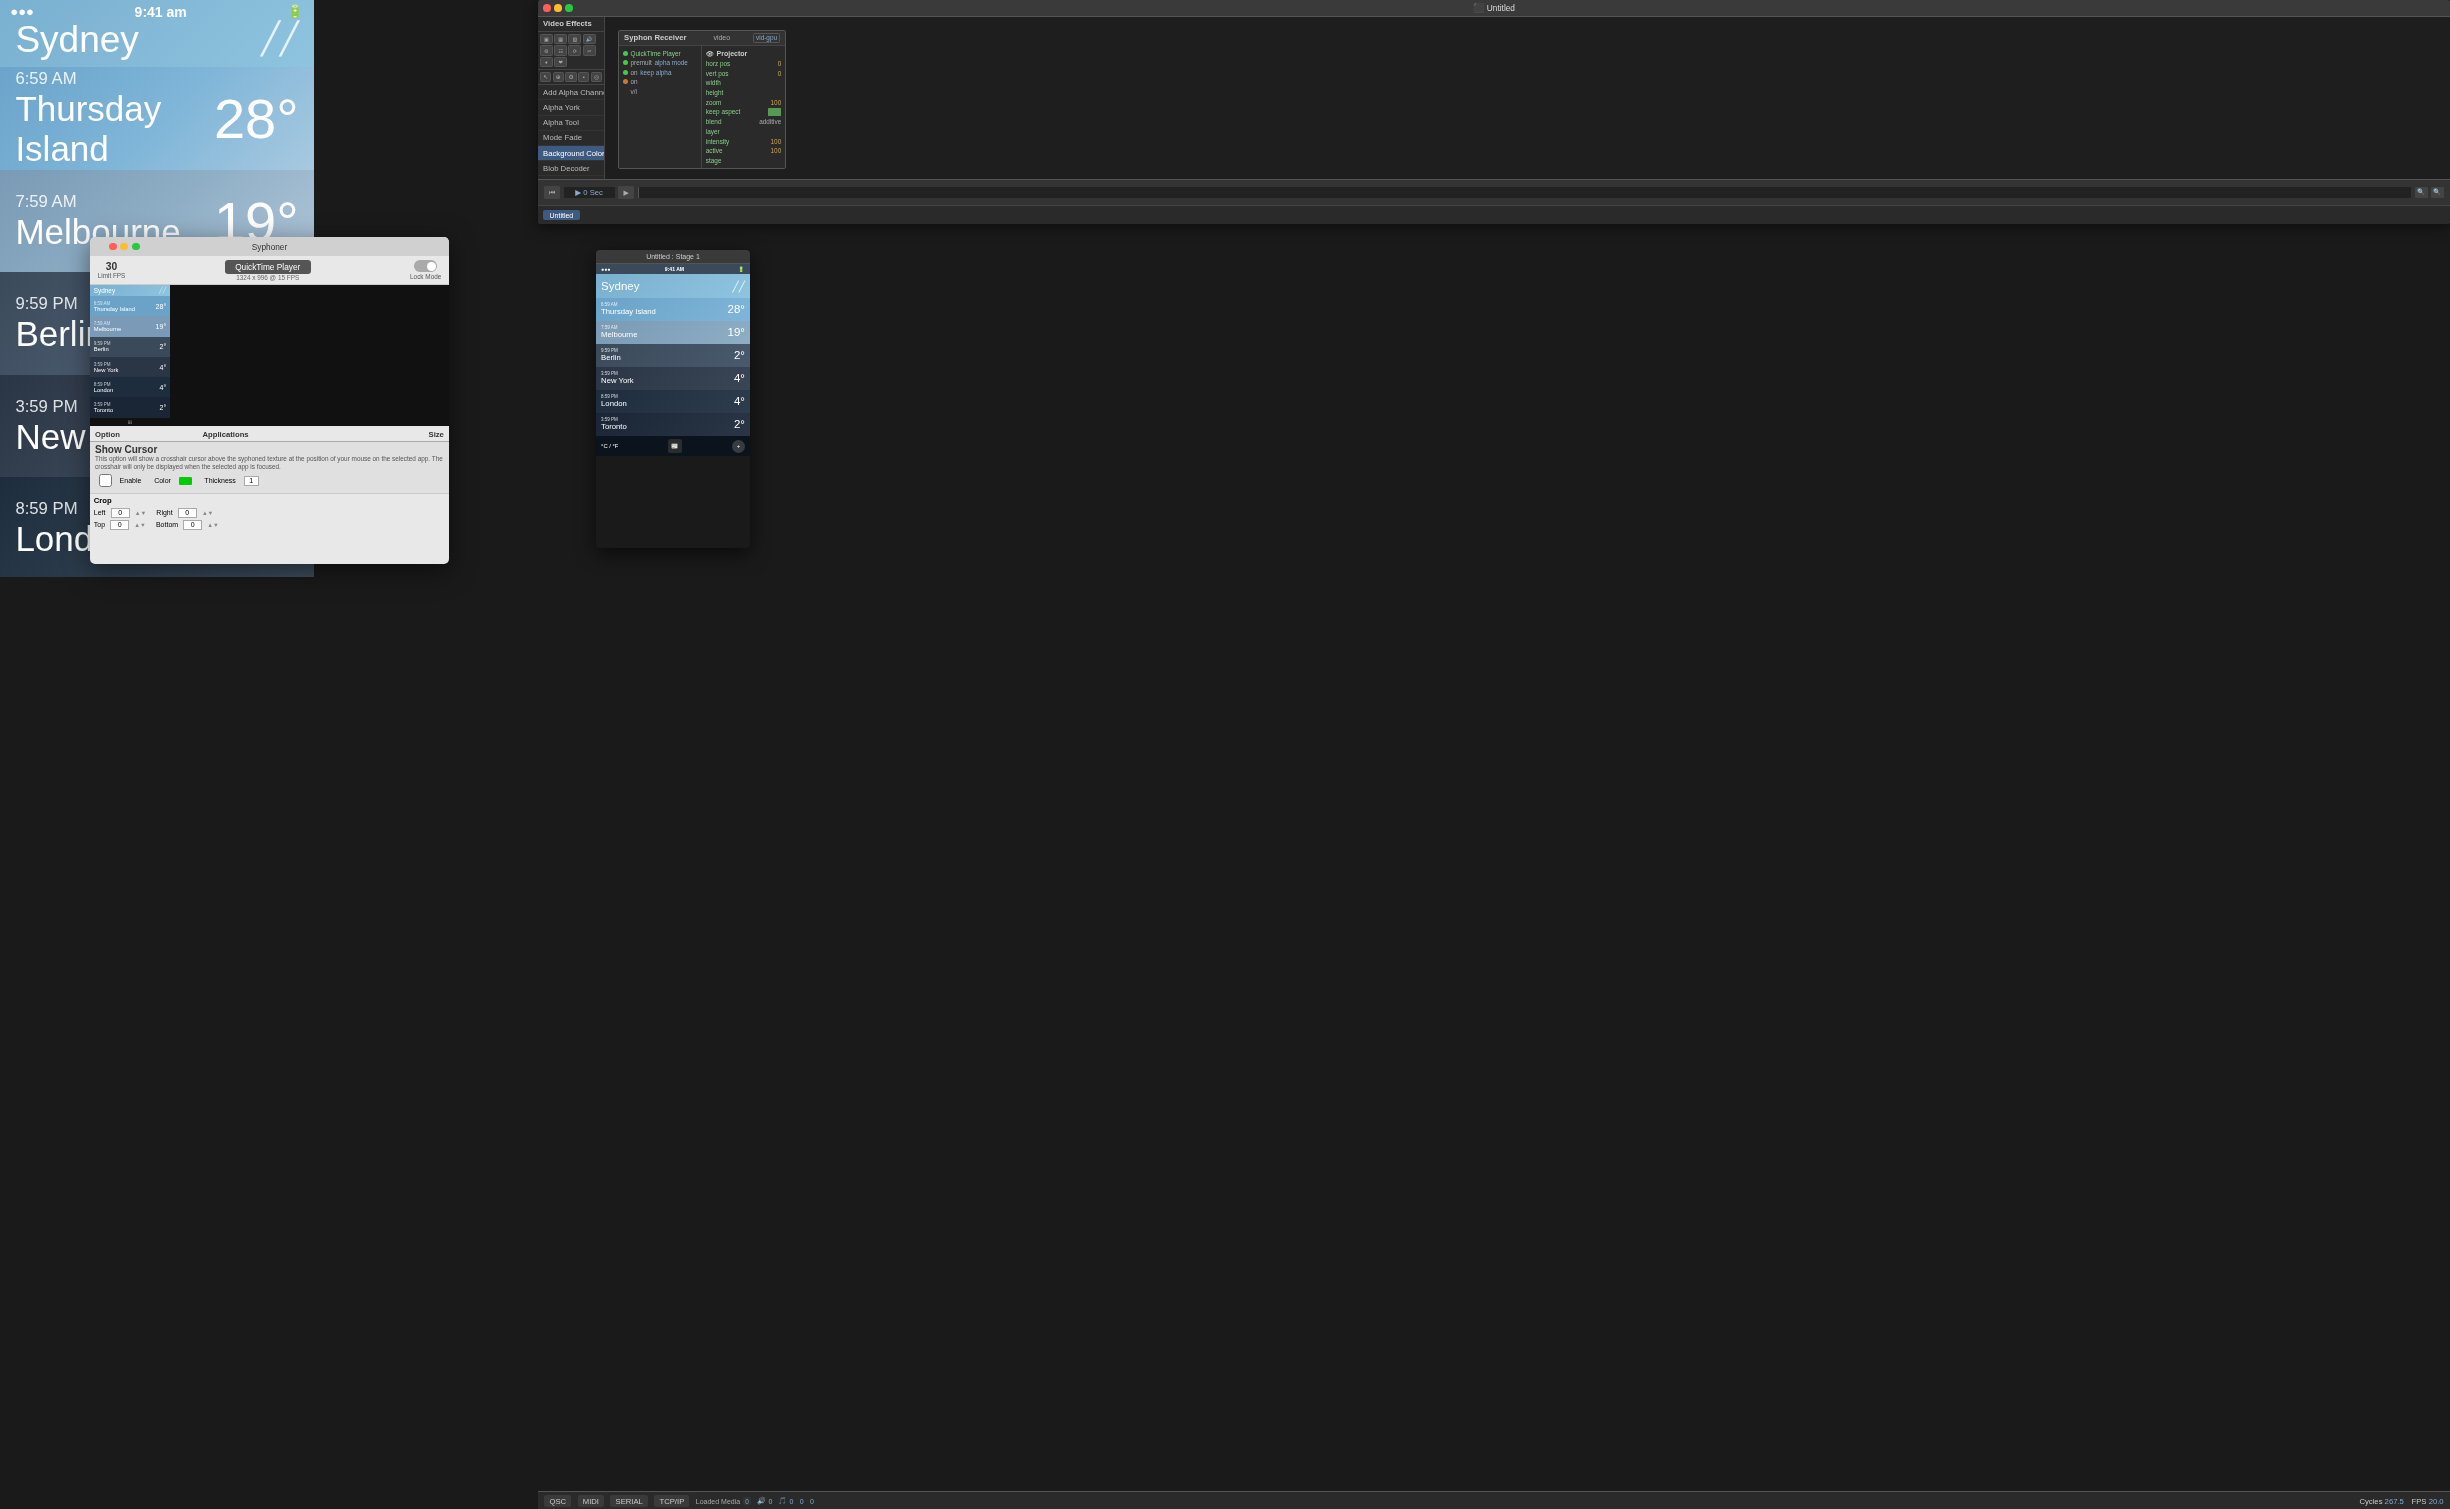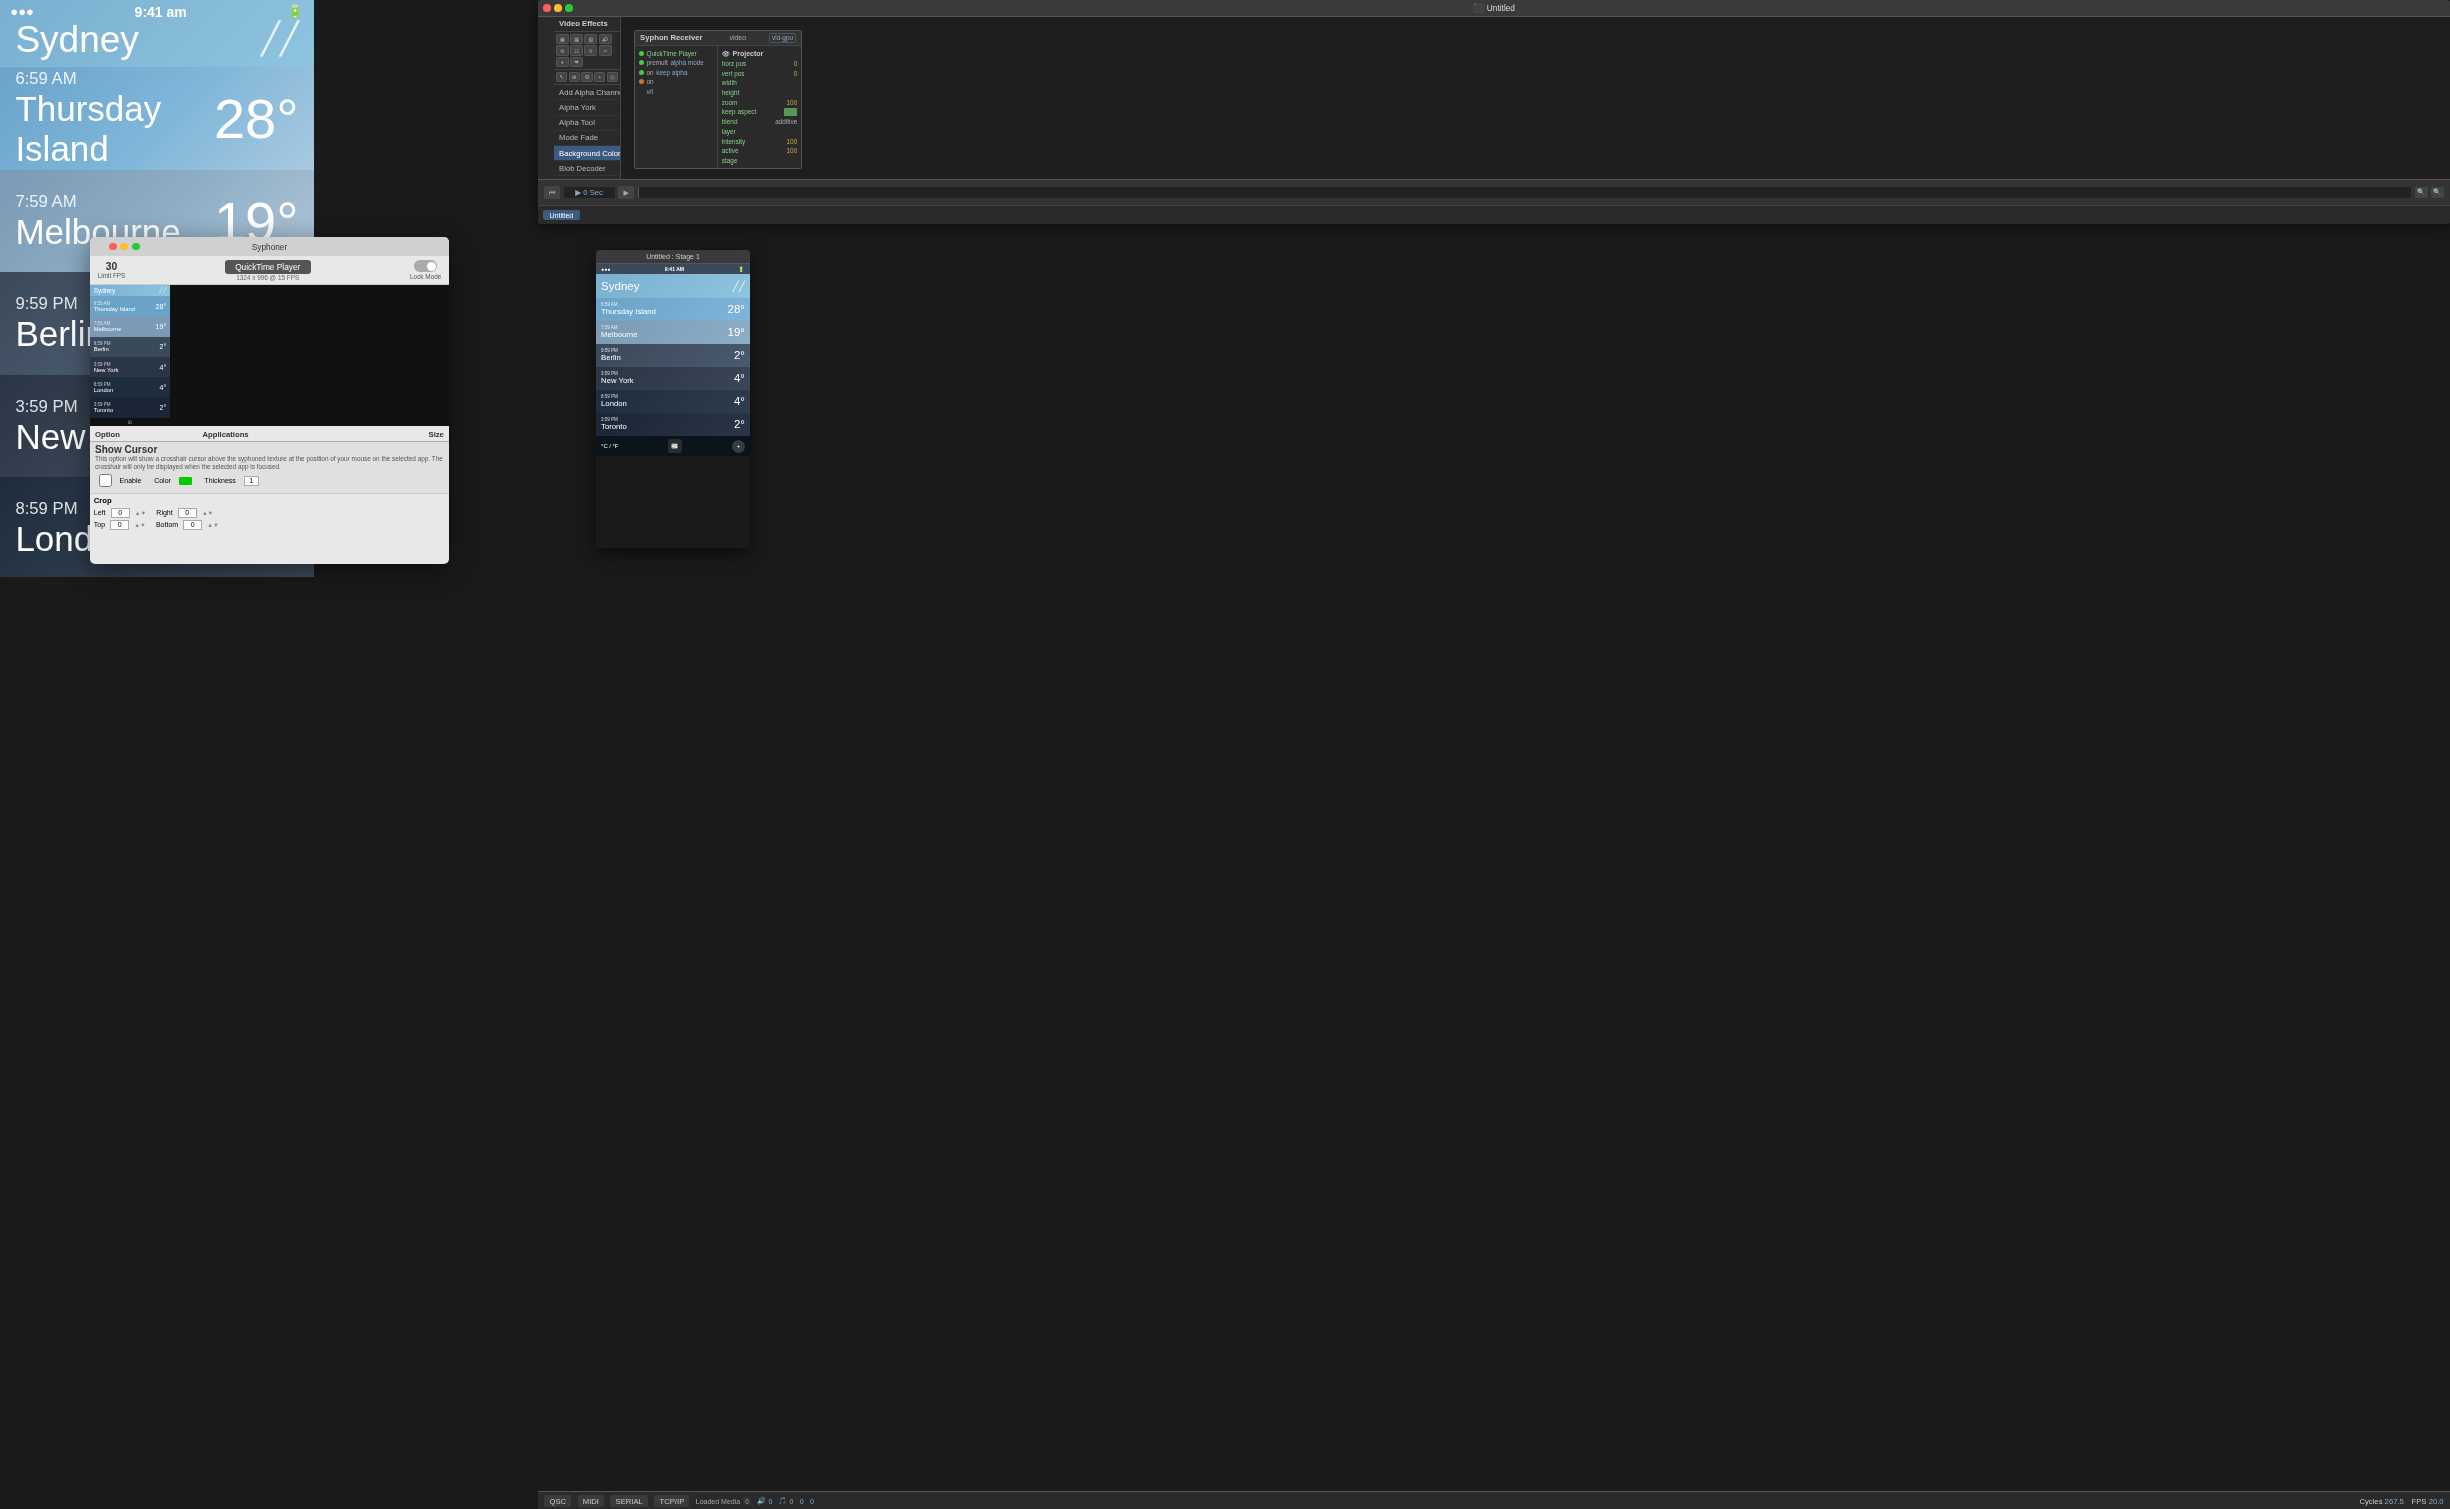--- a/index.html
+++ b/index.html
@@ -416,21 +416,21 @@
   <div style="height:16.7px;background:#3a3a3a;display:flex;align-items:center;padding:0 5.1px;border-bottom:0.6px solid #555;position:relative;">
     <span style="width:7.7px;height:7.7px;border-radius:50%;background:#ff5f56;display:inline-block;margin-right:3.2px;"></span>
     <span style="width:7.7px;height:7.7px;border-radius:50%;background:#ffbd2e;display:inline-block;margin-right:3.2px;"></span>
     <span style="width:7.7px;height:7.7px;border-radius:50%;background:#27c93f;display:inline-block;margin-right:6.4px;"></span>
     <span style="position:absolute;left:50%;transform:translateX(-50%);font-size:8.3px;color:#ddd;display:flex;align-items:center;gap:2.6px;">
       <span style="color:#88aacc;font-size:9px;">⬛</span>
       <span>Untitled</span>
     </span>
   </div>
 
-  <div style="display:flex;height:calc(100% - 16.7px - 26px);margin-left:16px;">
+  <div style="display:flex;height:calc(100% - 16.7px - 26px);">
 
     <div style="width:67px;background:#2a2a2a;border-right:0.6px solid #444;display:flex;flex-direction:column;overflow:hidden;">
       <div style="padding:2.6px 5.1px;font-size:7.7px;color:#ccc;font-weight:600;border-bottom:0.6px solid #444;">Video Effects</div>
 
       <div style="display:flex;flex-wrap:wrap;gap:1.3px;padding:1.9px;border-bottom:0.6px solid #444;">
         <div style="width:13px;height:10.3px;background:#444;border:0.6px solid #555;border-radius:1.3px;font-size:5.1px;color:#aaa;display:flex;align-items:center;justify-content:center;">▣</div>
         <div style="width:13px;height:10.3px;background:#444;border:0.6px solid #555;border-radius:1.3px;font-size:5.1px;color:#aaa;display:flex;align-items:center;justify-content:center;">▦</div>
         <div style="width:13px;height:10.3px;background:#444;border:0.6px solid #555;border-radius:1.3px;font-size:5.1px;color:#aaa;display:flex;align-items:center;justify-content:center;">▧</div>
         <div style="width:13px;height:10.3px;background:#444;border:0.6px solid #555;border-radius:1.3px;font-size:5.1px;color:#aaa;display:flex;align-items:center;justify-content:center;">🔊</div>
         <div style="width:13px;height:10.3px;background:#444;border:0.6px solid #555;border-radius:1.3px;font-size:5.1px;color:#aaa;display:flex;align-items:center;justify-content:center;">⚙</div>

